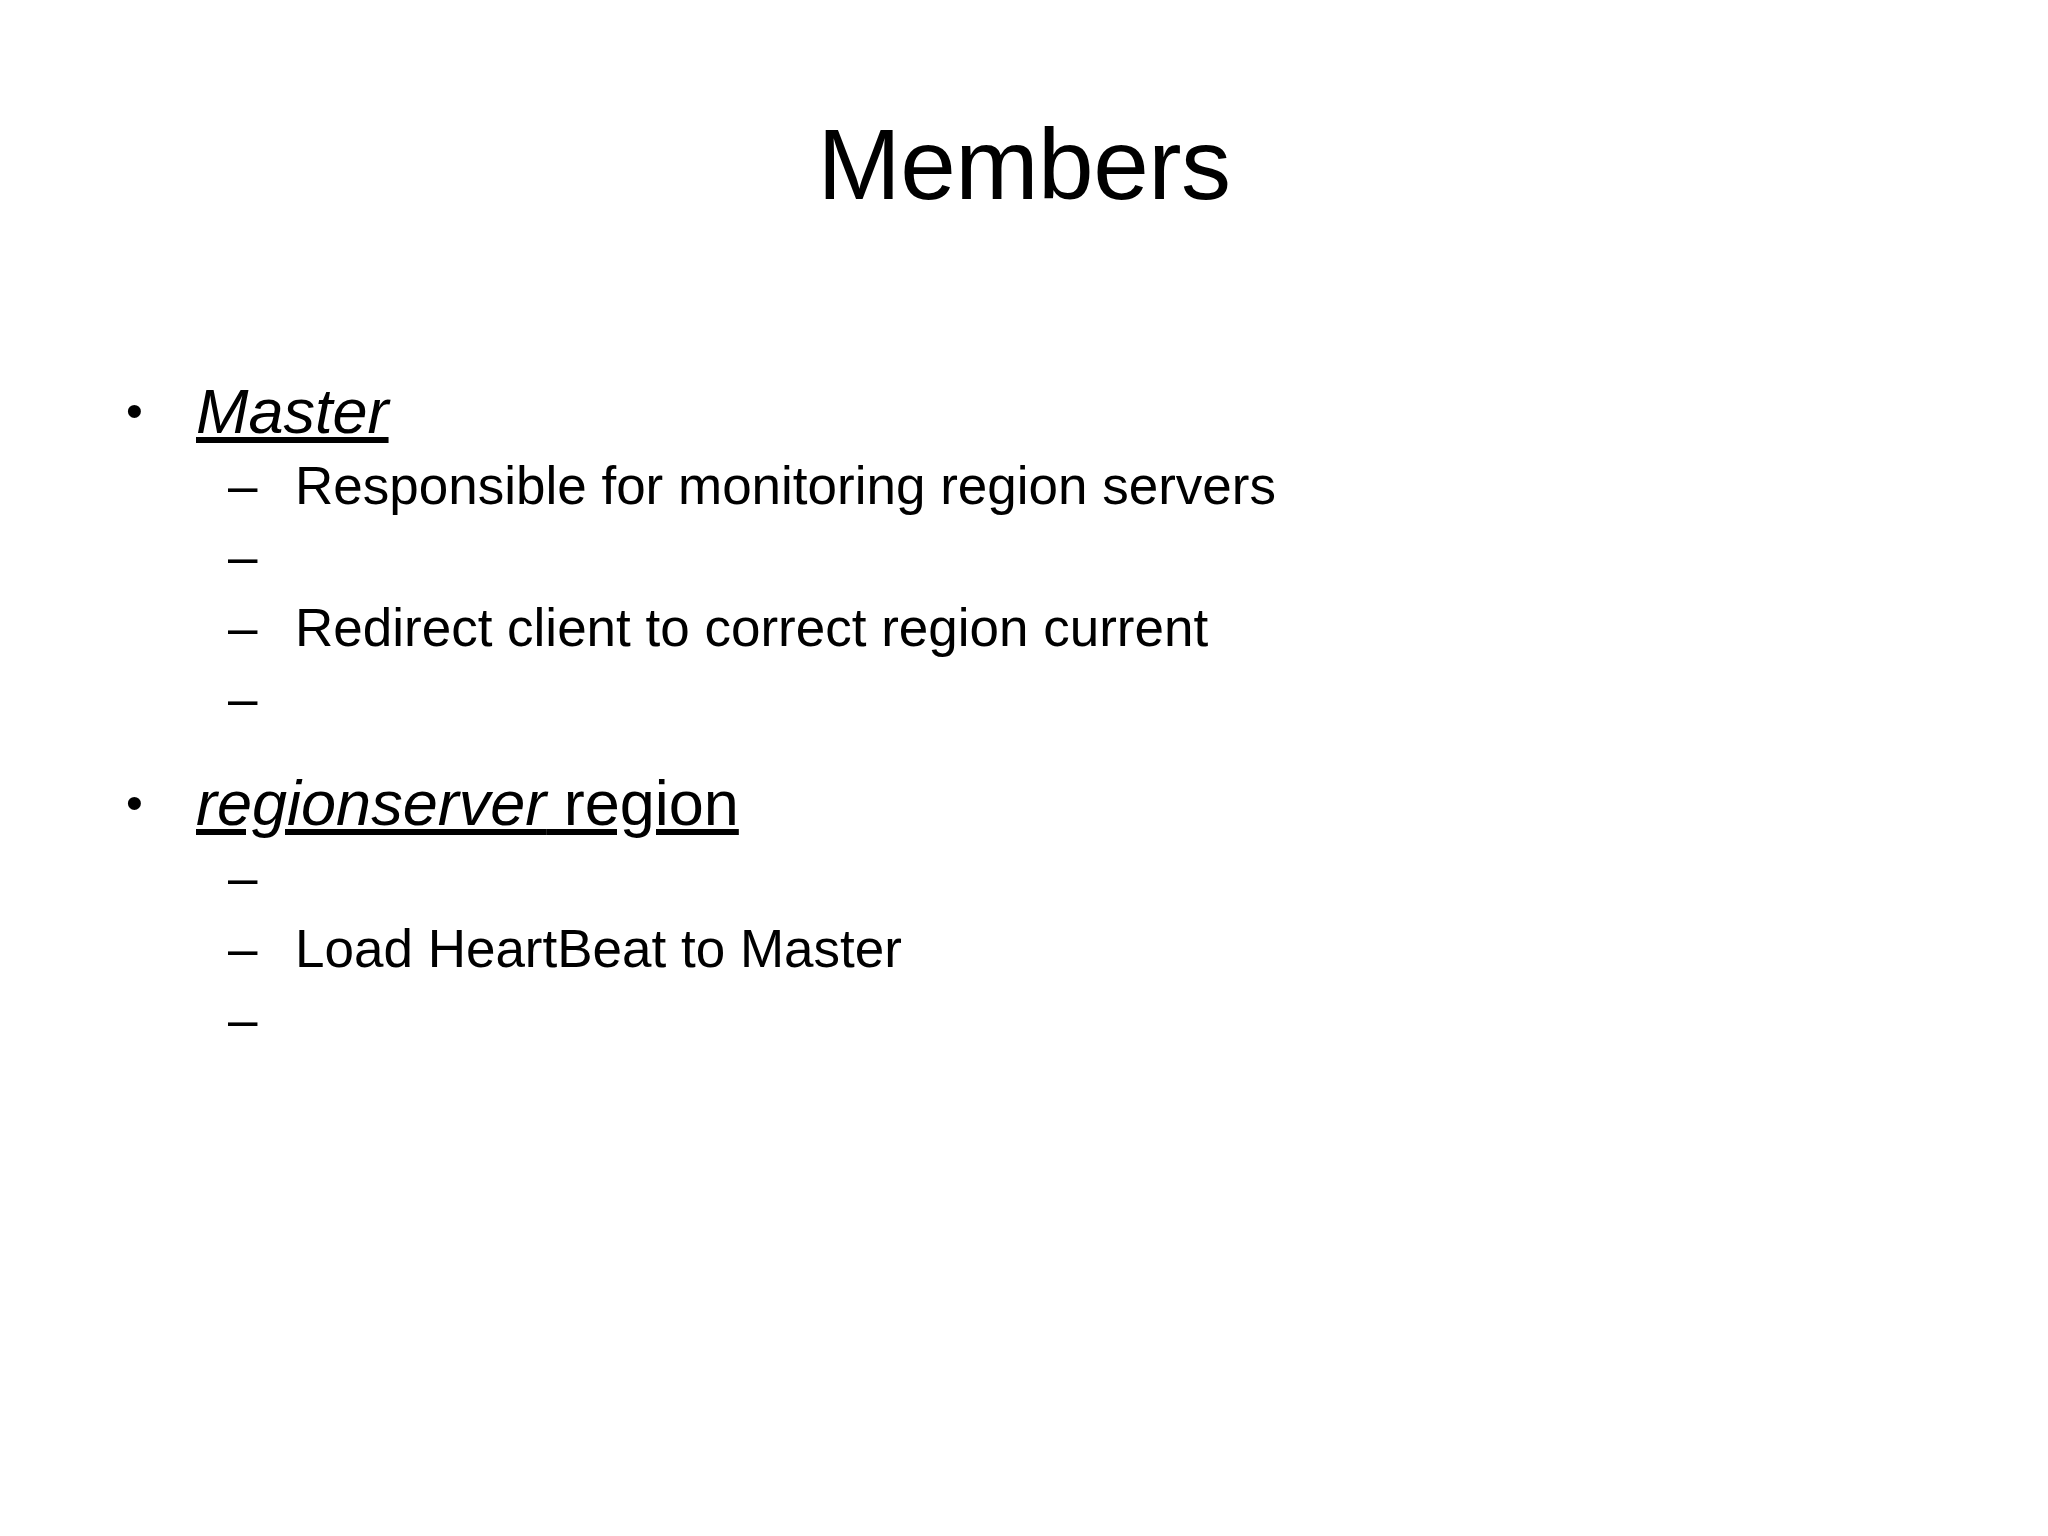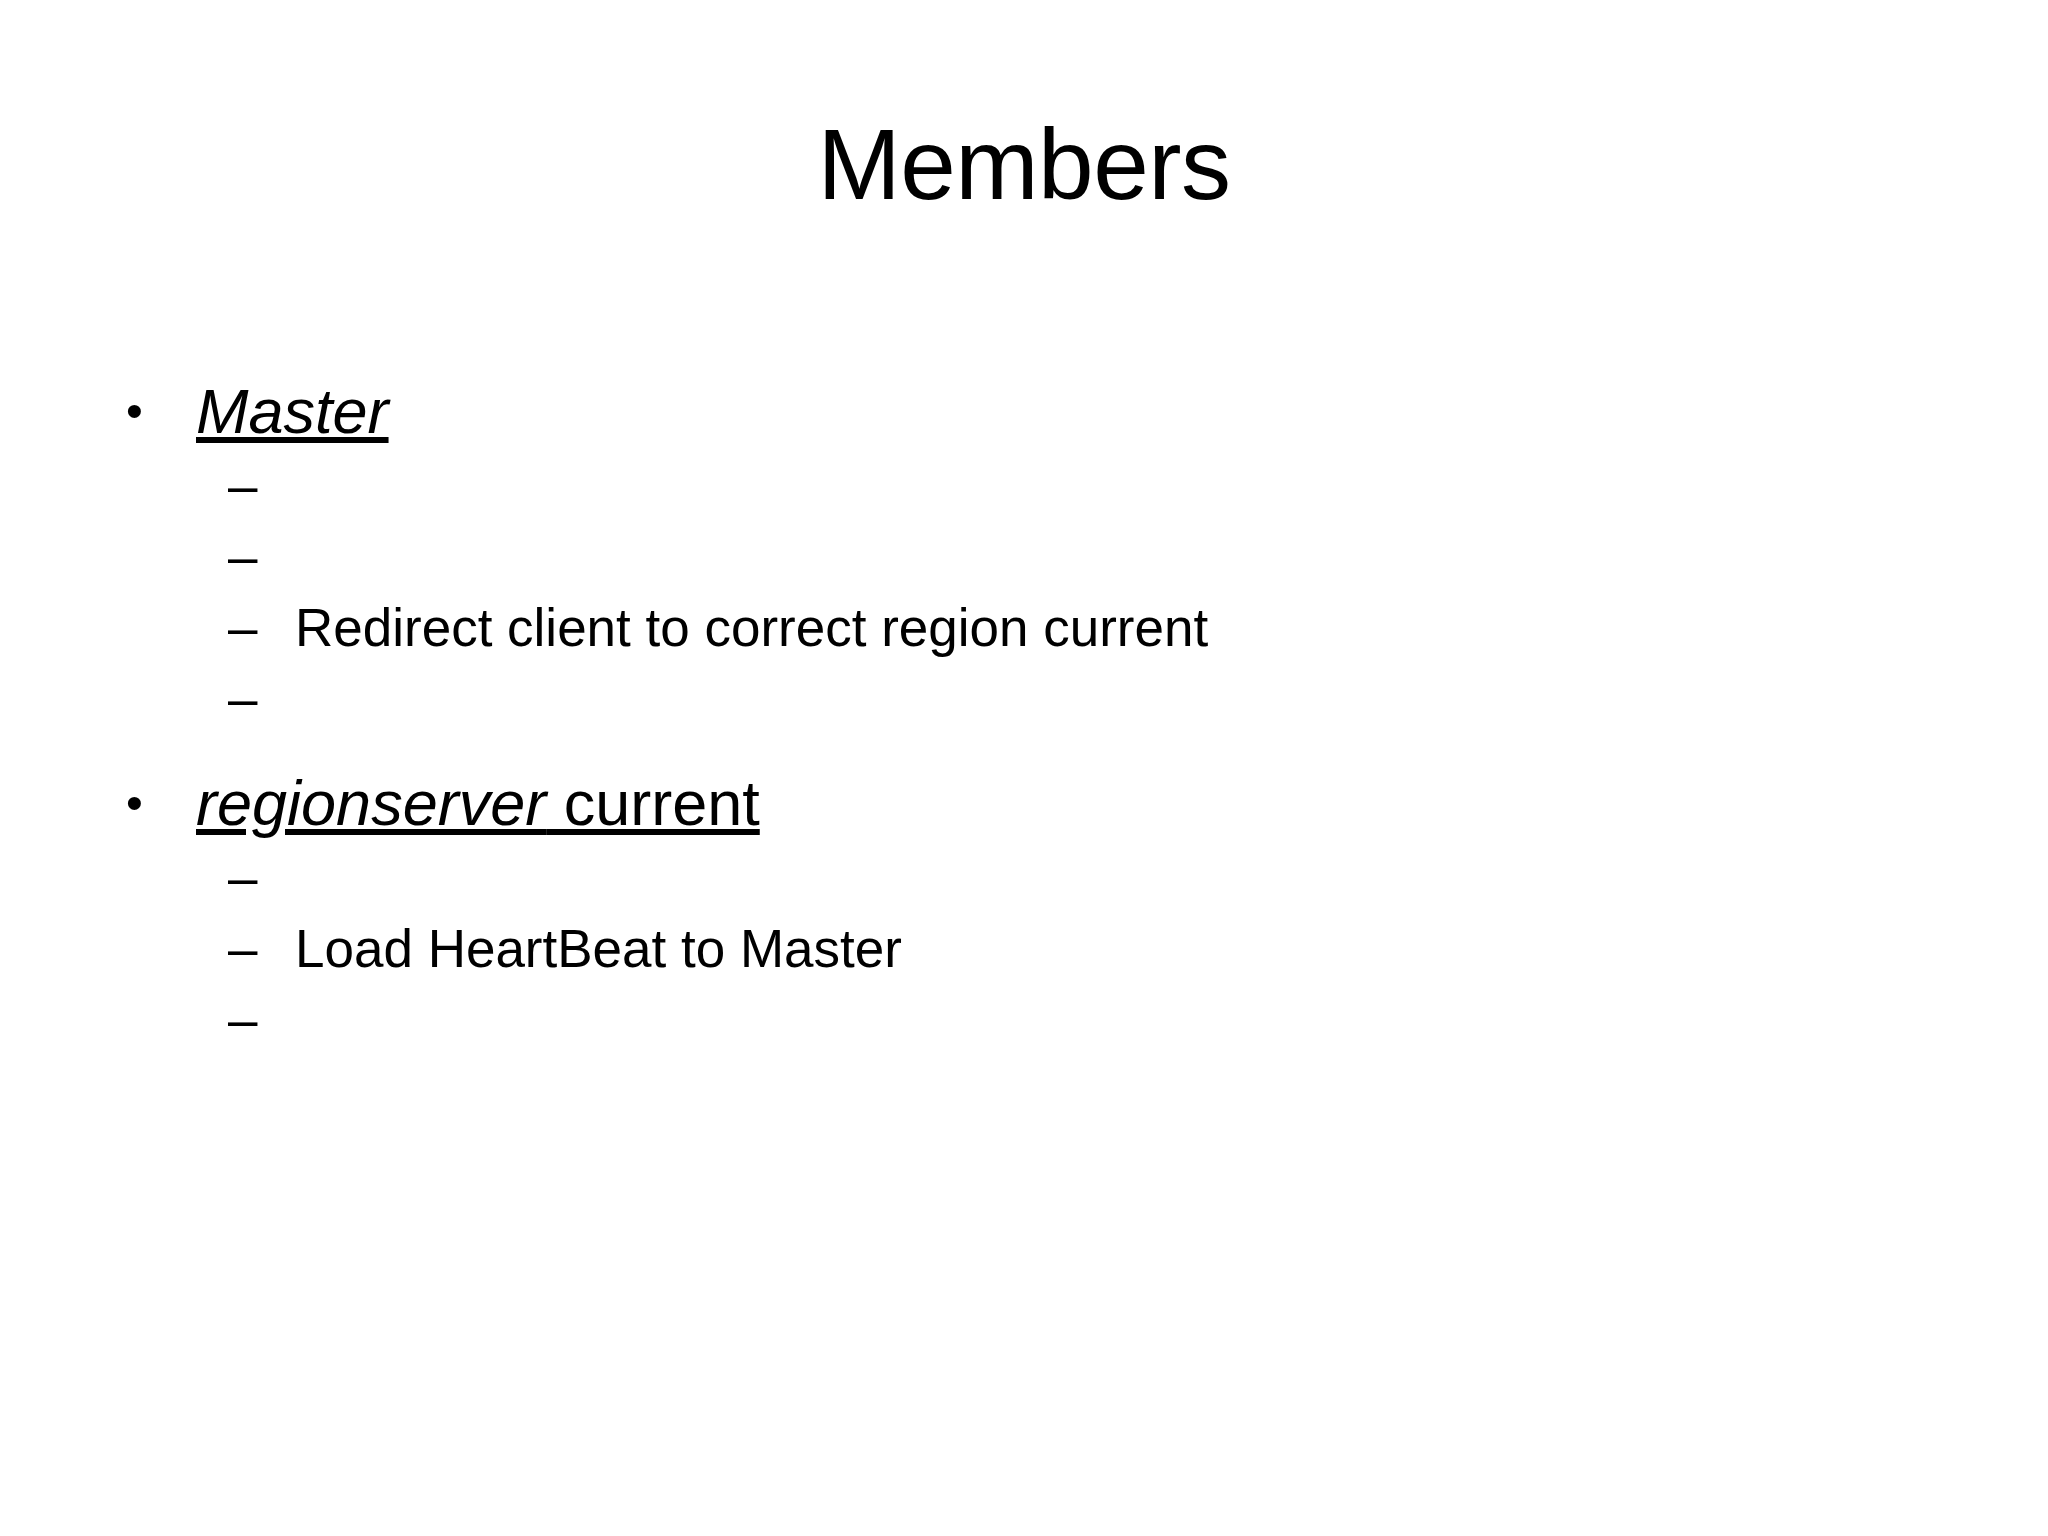--- a/index.html
+++ b/index.html
@@ -111,40 +111,41 @@
 
   <div class="body-block">
 
     <div class="bullet-row lvl1">
       <span class="marker">•</span>
       <span class="btext">Master</span>
     </div>
 
     <div class="bullet-row lvl2">
       <span class="marker">–</span>
+      <span class="btext">Responsible for monitoring region servers</span>
     </div>
 
     <div class="bullet-row lvl2">
       <span class="marker">–</span>
     </div>
 
     <div class="bullet-row lvl2">
       <span class="marker">–</span>
       <span class="btext">Redirect client to correct region current</span>
     </div>
 
     <div class="bullet-row lvl2">
       <span class="marker">–</span>
     </div>
 
     <div class="group-gap"></div>
 
     <div class="bullet-row lvl1">
       <span class="marker">•</span>
-      <span class="btext"><span>regionserver</span><span class="upright"> current</span></span>
+      <span class="btext"><span>regionserver</span><span class="upright"> region</span></span>
     </div>
 
     <div class="bullet-row lvl2">
       <span class="marker">–</span>
     </div>
 
     <div class="bullet-row lvl2">
       <span class="marker">–</span>
       <span class="btext">Load HeartBeat to Master</span>
     </div>

